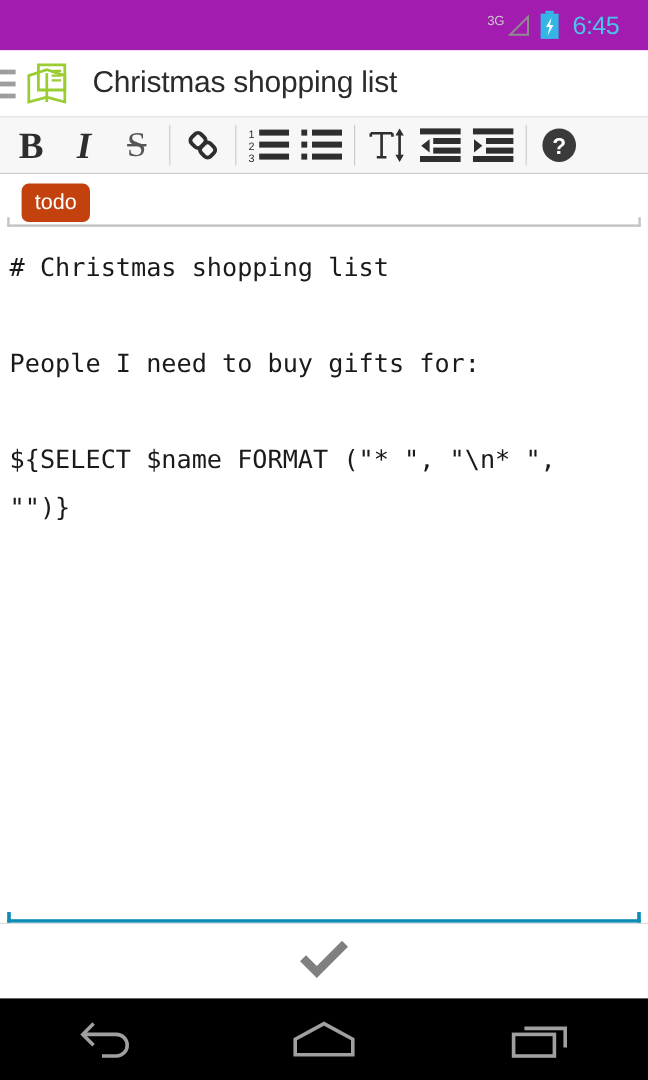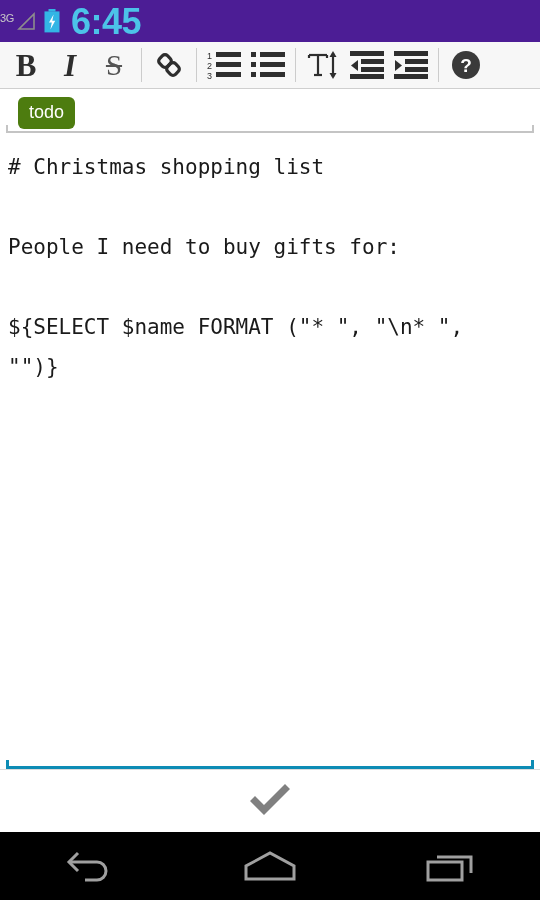--- a/index.html
+++ b/index.html
@@ -19,46 +19,47 @@
     width: 540px;
     height: 900px;
     background: #ffffff;
     display: flex;
     flex-direction: column;
   }
 
   
   .statusbar {
     height: 42px;
-    background: #4c1d95;
-    display: flex;
-    align-items: center;
-    padding-right: 0;
+    background: #a21caf;
+    display: flex;
+    align-items: center;
+    justify-content: flex-end;
+    padding-right: 24px;
     flex: none;
   }
   .sb-net {
     display: flex;
     align-items: flex-start;
     margin-right: 6px;
   }
   .sb-net-label {
     color: #c9c9c9;
     font-size: 11px;
     line-height: 11px;
     margin-top: 3px;
     margin-right: 1px;
     letter-spacing: -0.3px;
   }
   .sb-signal { display:block; }
   .sb-batt { margin-right: 10px; display:block; }
   .sb-clock {
     color: #4cc3e8;
-    font-size: 36px;
+    font-size: 21px;
     line-height: 27px;
-    font-weight: 700;
+    font-weight: 400;
     letter-spacing: -0.5px;
   }
 
   
   .actionbar {
     height: 56px;
     background: #ffffff;
     display: flex;
     align-items: center;
     flex: none;
@@ -142,21 +143,21 @@
   
   .tagsfield {
     flex: none;
     padding: 8px 6px 0 6px;
     box-sizing: border-box;
     position: relative;
     height: 44px;
   }
   .tag-chip {
     display: inline-block;
-    background: #4d7c0f;
+    background: #c2410c;
     color: #ffffff;
     border-radius: 6px;
     font-size: 18px;
     line-height: 18px;
     padding: 6px 11px 8px 11px;
     margin-left: 12px;
     text-align: right;
   }
   .underline-wrap {
     position: absolute;
@@ -266,20 +267,40 @@
       </svg>
     </div>
     <svg class="sb-batt" width="18" height="26" viewBox="0 0 18 26">
       <rect x="5.5" y="1" width="7" height="2.6" fill="#33b5e5"></rect>
       <rect x="1.5" y="3.4" width="15" height="21" fill="#33b5e5"></rect>
       <path d="M10.6 6.5 L6.0 14.6 L8.8 14.6 L7.4 21.5 L12.2 12.8 L9.3 12.8 Z" fill="#ffffff"></path>
     </svg>
     <span class="sb-clock">6:45</span>
   </div>
 
+  <div class="actionbar">
+    <div class="drawer-icon">
+      <span></span>
+      <span></span>
+      <span></span>
+    </div>
+    <svg class="app-logo" width="40" height="42" viewBox="0 0 40 42">
+      <g fill="none" stroke="#9acd32" stroke-width="2.3" stroke-linejoin="miter">
+        <path d="M13 5 L35 5 L35 26 L13 26 Z"></path>
+        <path d="M5 14 L20 9 L35 14 L35 36 L20 32 L5 36 Z"></path>
+        <path d="M20 12 L20 36"></path>
+      </g>
+      <g stroke="#9acd32" stroke-width="1.8">
+        <path d="M24 10 L32 10"></path>
+        <path d="M24 14 L32 14"></path>
+        <path d="M24 18 L32 18"></path>
+      </g>
+    </svg>
+    <div class="ab-title">Christmas shopping list</div>
+  </div>
 
   <div class="fmtbar">
 
     <div class="fmt-btn">
       <span class="glyph-bold">B</span>
     </div>
 
     <div class="fmt-btn">
       <span class="glyph-italic">I</span>
     </div>

